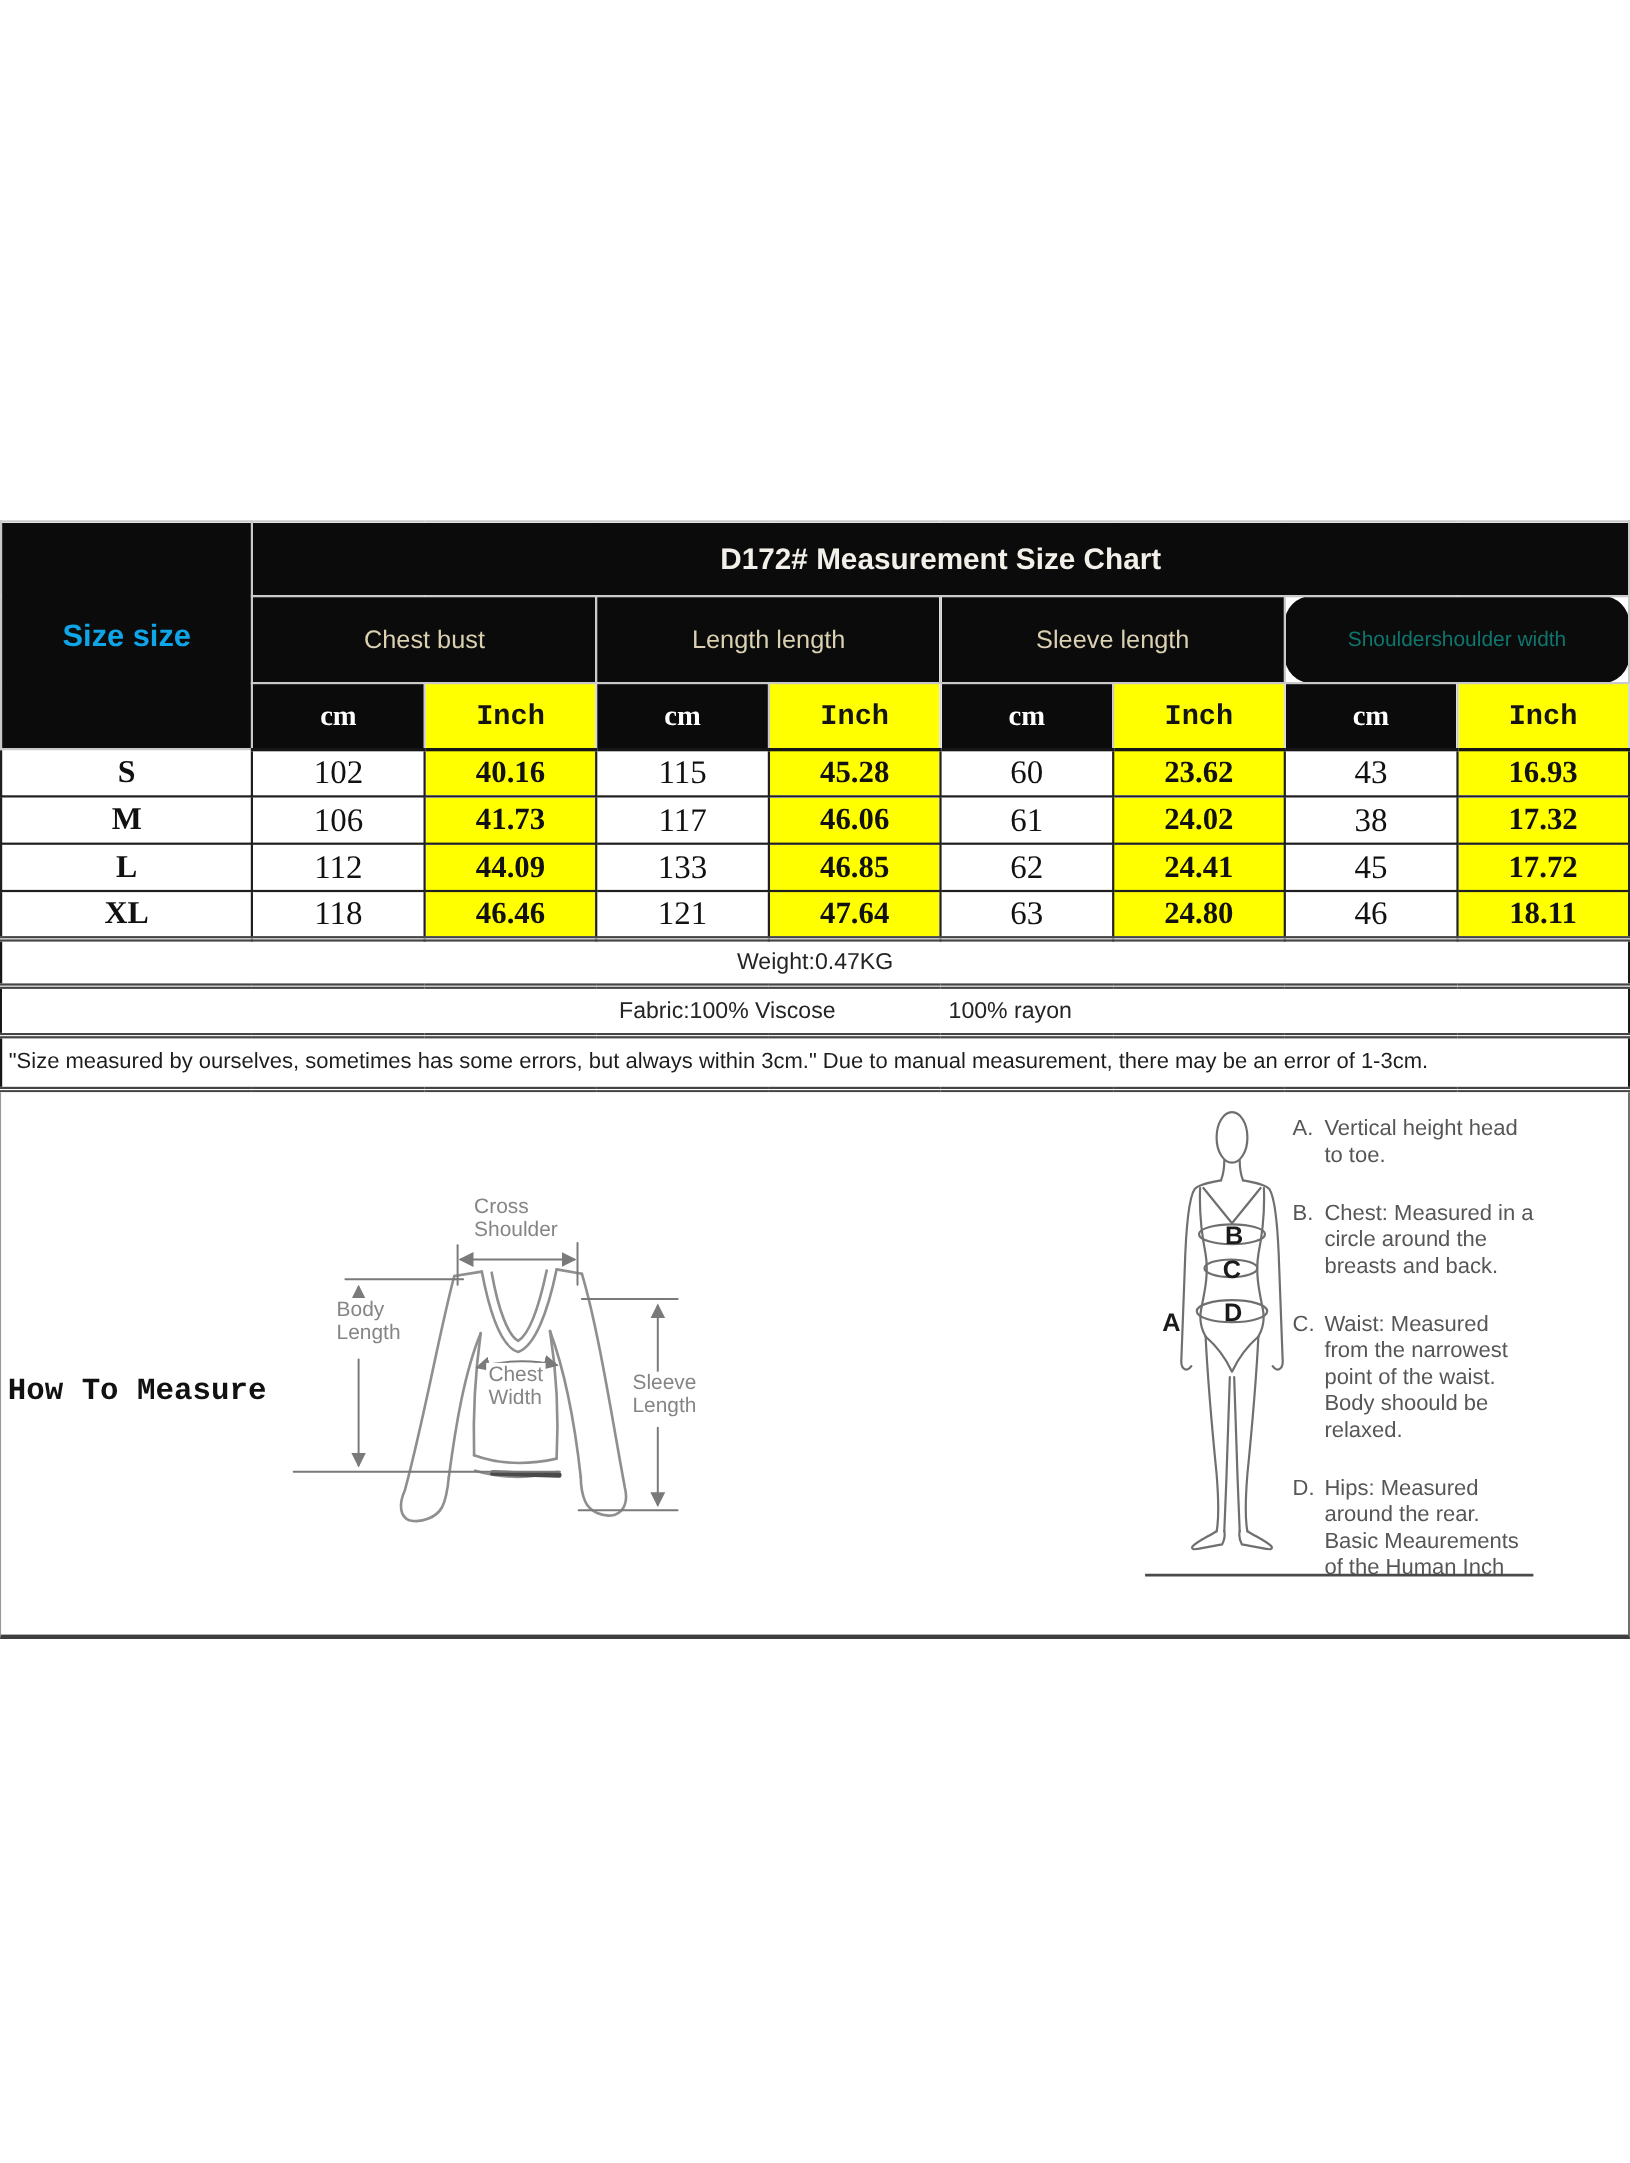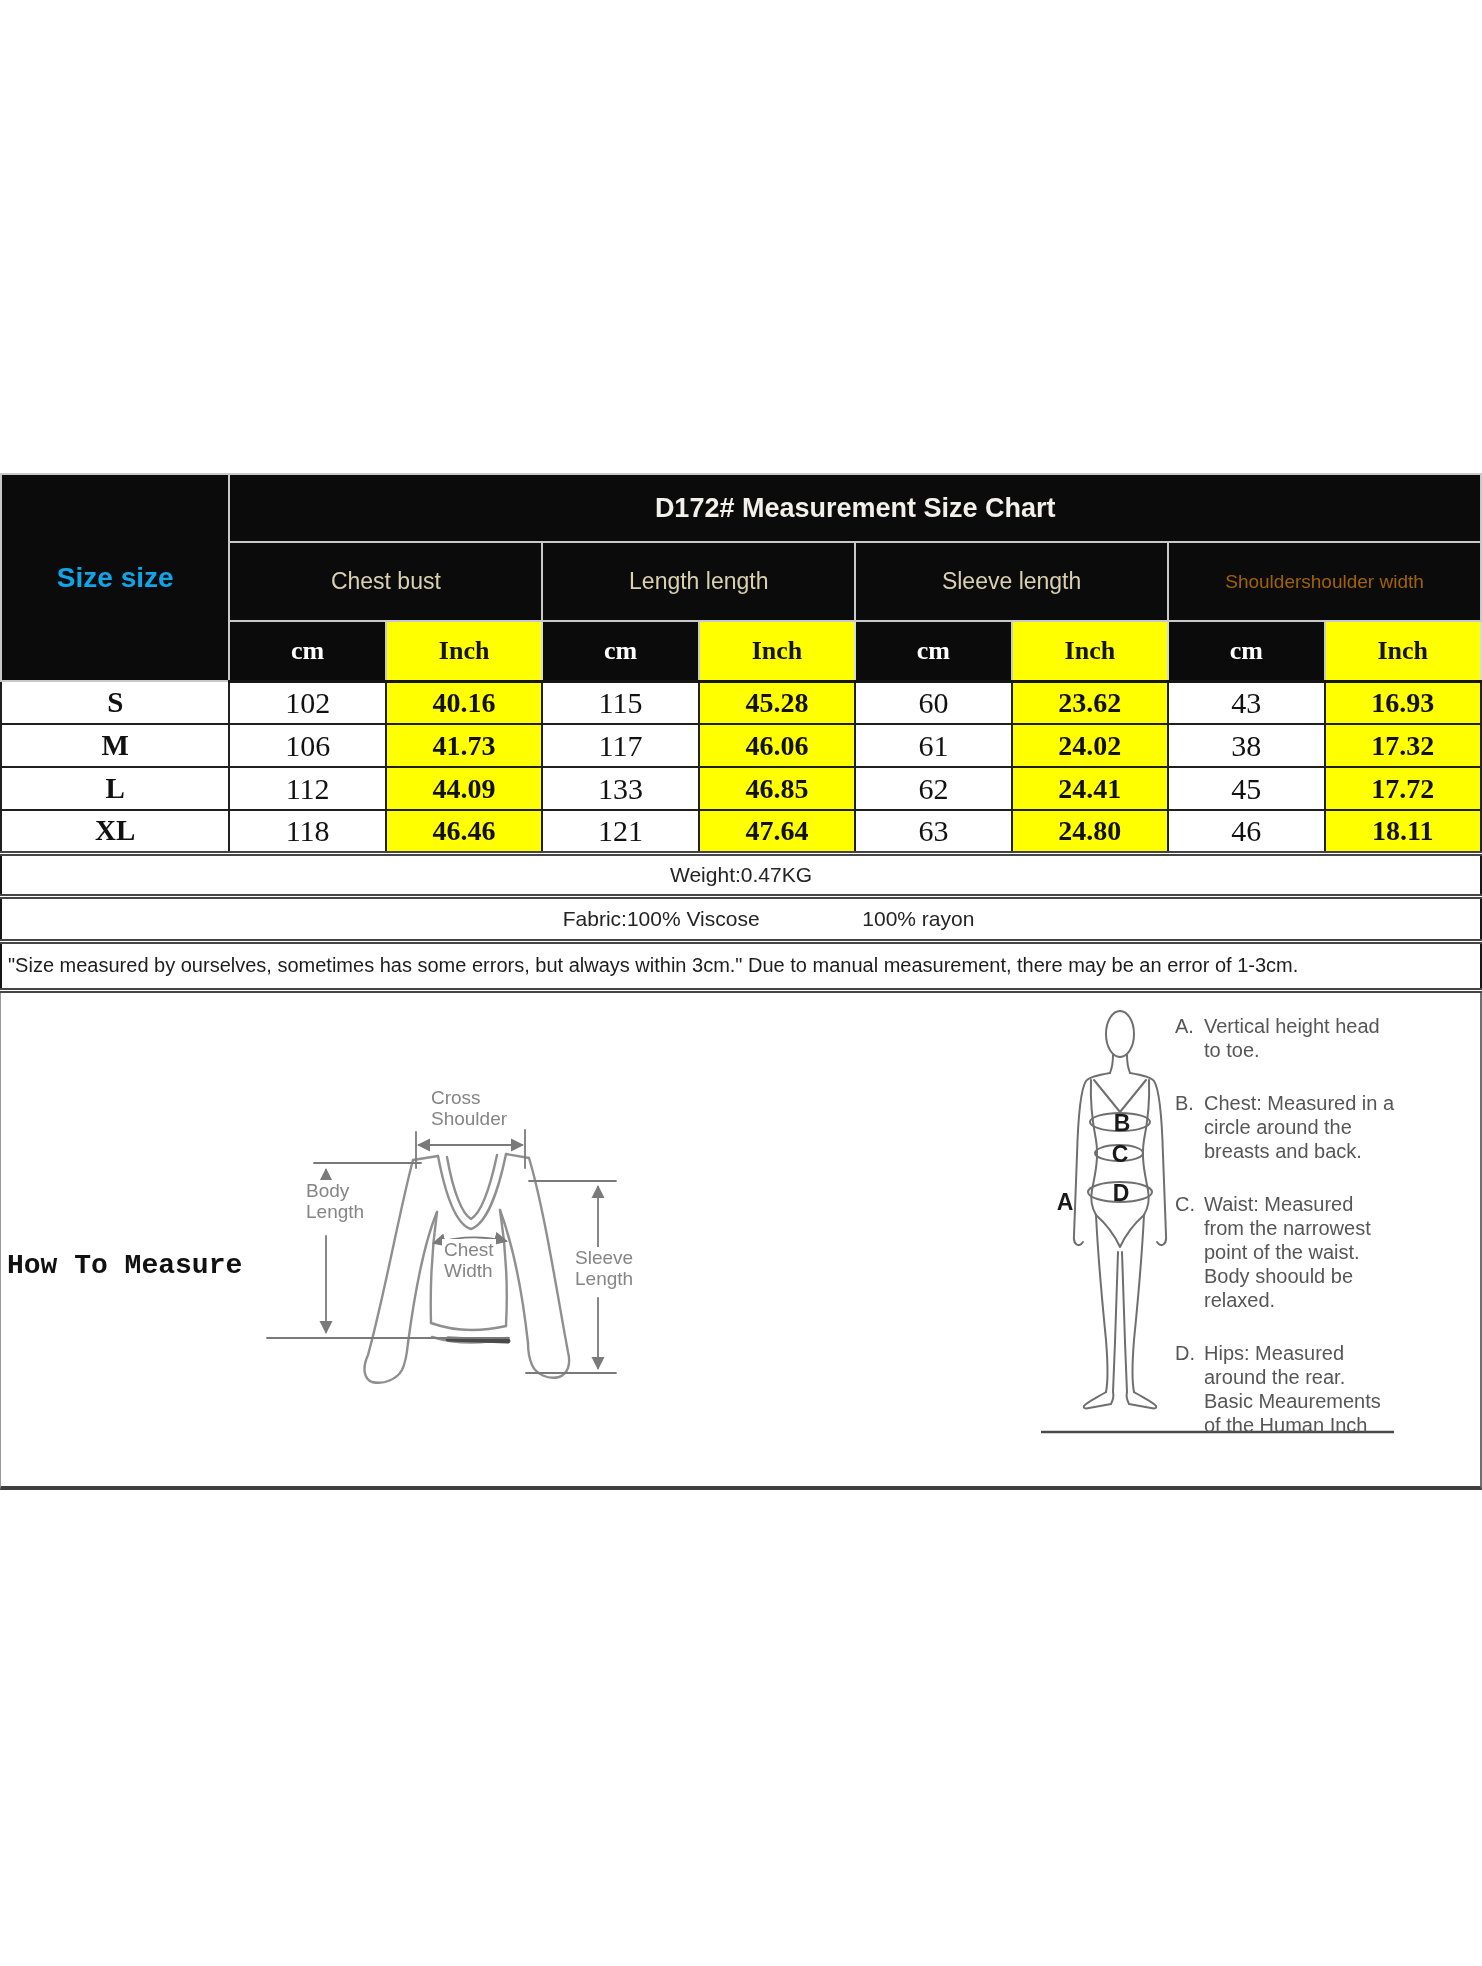--- a/index.html
+++ b/index.html
@@ -21,30 +21,30 @@
   .r-units  { height:60px; }
   .r-data   { height:43px; }
   .r-weight { height:43px; }
   .r-fabric { height:45px; }
   .r-note   { height:49px; }
 
   .hdr { background:#0b0b0b; border:2px solid #c9c9c9; }
   .c-size  { color:#0ea5e9; font-size:28px; font-weight:700; }
   .c-title { color:#f3f0e9; font-size:27px; font-weight:700; }
   .c-group { color:#dad1b2; font-size:23px; }
-  .c-group.small { color:#a16207; font-size:19px; }
+  .c-group.small { color:#0f766e; font-size:19px;border-radius:24px; }
 
   .r-units td { border-bottom:3px solid #161616; }
   .c-cm {
     background:#0b0b0b; color:#ffffff; border:2px solid #c9c9c9;
     font-family:"Liberation Serif", serif; font-weight:700; font-size:26px;
   }
   .c-inch-h {
     background:#ffff00; color:#141414; border:2px solid #d9d9d9;
-    font-family:Liberation Serif, serif; font-weight:700; font-size:26px;
+    font-family:Liberation Mono, monospace; font-weight:700; font-size:26px;
   }
 
   .r-data td { border:2px solid #1f1f1f; background:#ffffff;
                font-family:"Liberation Serif", serif; color:#111; }
   .c-rowsize { font-size:29px; font-weight:600; }
   .c-val     { font-size:30px; font-weight:400; }
   .c-val.inch{ background:#ffff00; font-weight:700; font-size:28px; }
 
   .r-weight td, .r-fabric td, .r-note td {
     background:#ffffff; border-top:5px double #454545;

